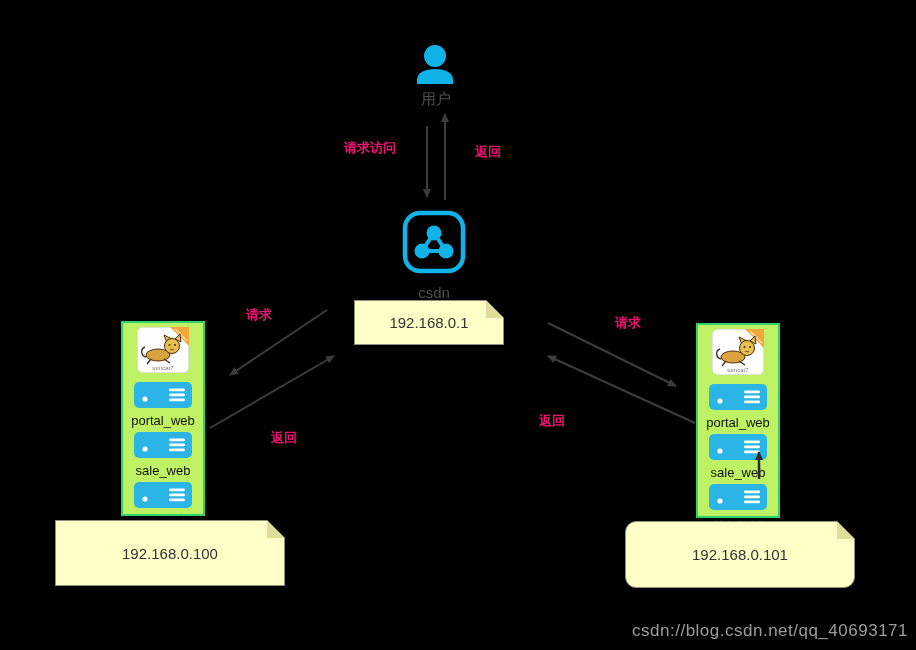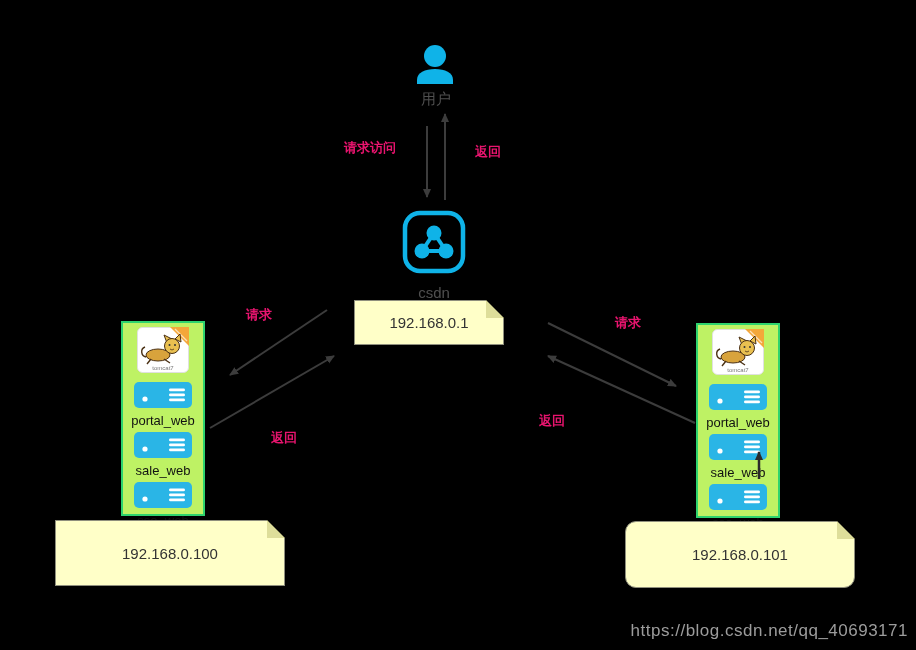--- a/index.html
+++ b/index.html
@@ -245,13 +245,13 @@
 
   <line x1="210" y1="428" x2="334" y2="356" stroke="#3c3c3c" stroke-width="2" marker-end="url(#ah)"></line>
 
   <line x1="548" y1="323" x2="676" y2="386" stroke="#3c3c3c" stroke-width="2" marker-end="url(#ah)"></line>
 
   <line x1="695" y1="423" x2="548" y2="356" stroke="#3c3c3c" stroke-width="2" marker-end="url(#ah)"></line>
 
   <line x1="759" y1="479" x2="759" y2="452" stroke="#2b2b2b" stroke-width="2.5" marker-end="url(#ahDark)"></line>
 </svg>
 
-<div class="watermark">https://blog.csdn.net/qq_40693171</div>
+<div class="watermark">csdn://blog.csdn.net/qq_40693171</div>
 
 </body></html>

